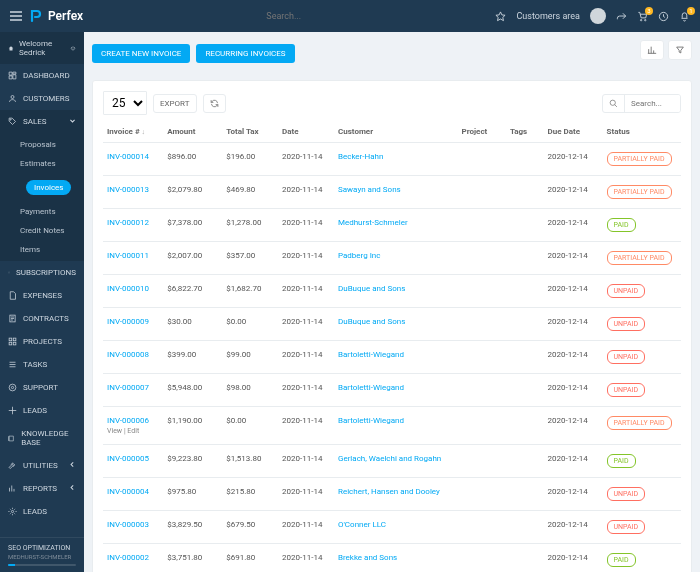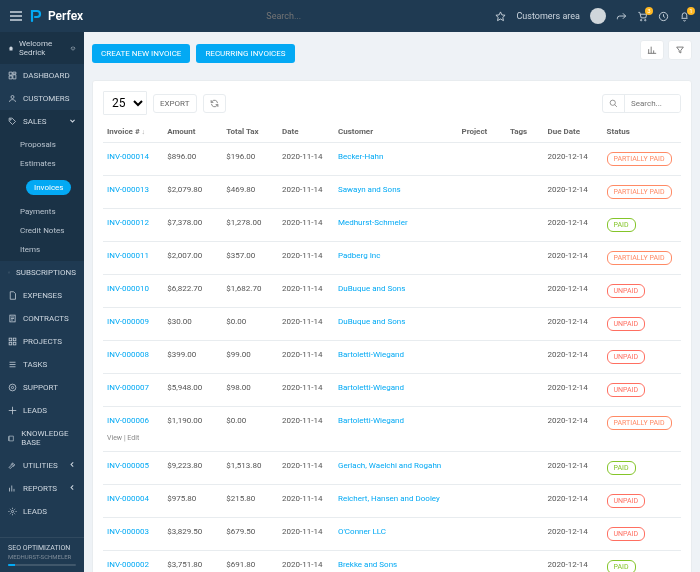--- a/index.html
+++ b/index.html
@@ -54,21 +54,21 @@
   table{width:100%;border-collapse:collapse;font-size:8px}
   thead th{text-align:left;font-weight:700;color:#666;padding:6px 4px;border-bottom:1px solid var(--border);white-space:nowrap}
   thead th.sorted::after{content:' \2193';font-size:7px;color:#aaa}
   tbody td{padding:9px 4px;border-bottom:1px solid var(--border);white-space:nowrap;vertical-align:top}
   tbody tr:last-child td{border-bottom:none}
   .lnkc{color:var(--link);cursor:pointer}
   .chip{display:inline-block;border:1px solid;border-radius:6px;padding:2px 6px;font-size:7px;text-align:center}
   .chip.pp{color:#ff8a65;border-color:#ff8a65}
   .chip.paid{color:var(--green);border-color:var(--green)}
   .chip.unp{color:var(--red);border-color:var(--red)}
-  .rowactions{font-size:7px;color:#888;margin-top:9px}
+  .rowactions{font-size:7px;color:#888;margin-top:2px}
   .rowactions span{cursor:pointer}
   .iconbtns{display:flex;gap:4px;margin-left:auto;margin-bottom:6px}
   .topcard-head{display:flex;align-items:center;margin-bottom:6px}
   
   .c-inv{width:56px}
   .c-amt{width:55px}
   .c-tax{width:52px}
   .c-date{width:52px}
   .c-cust{width:115px}
   .c-proj{width:45px}

